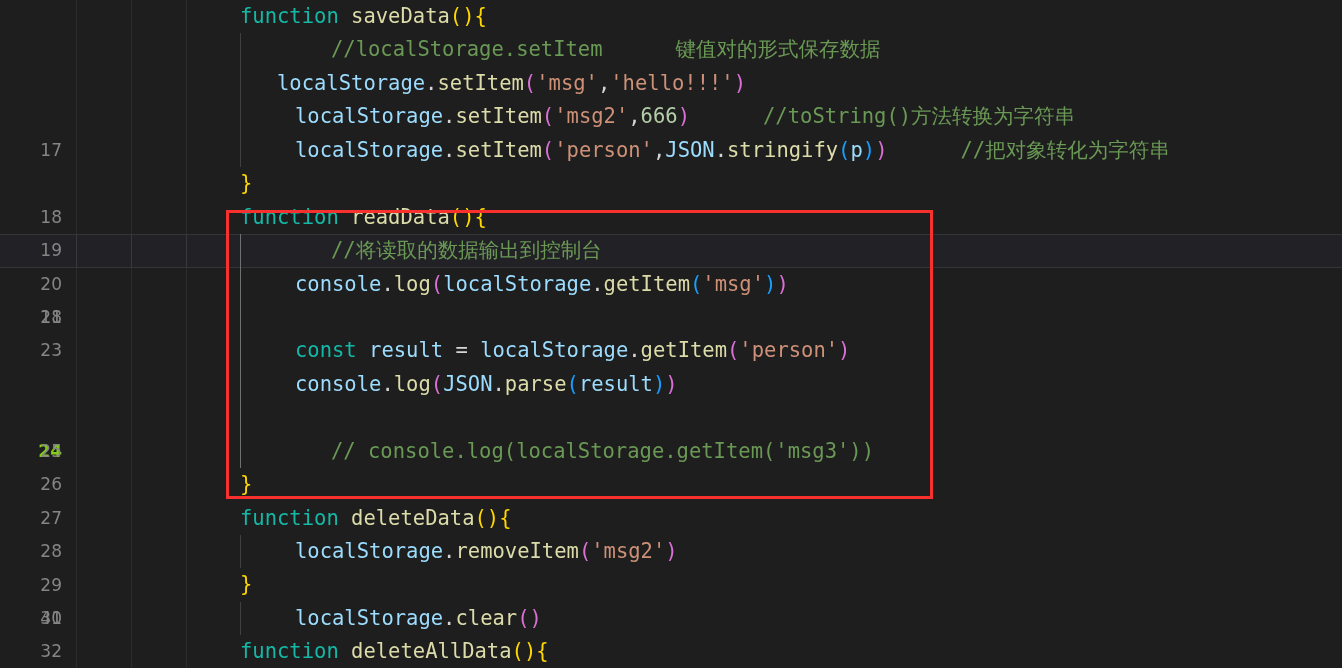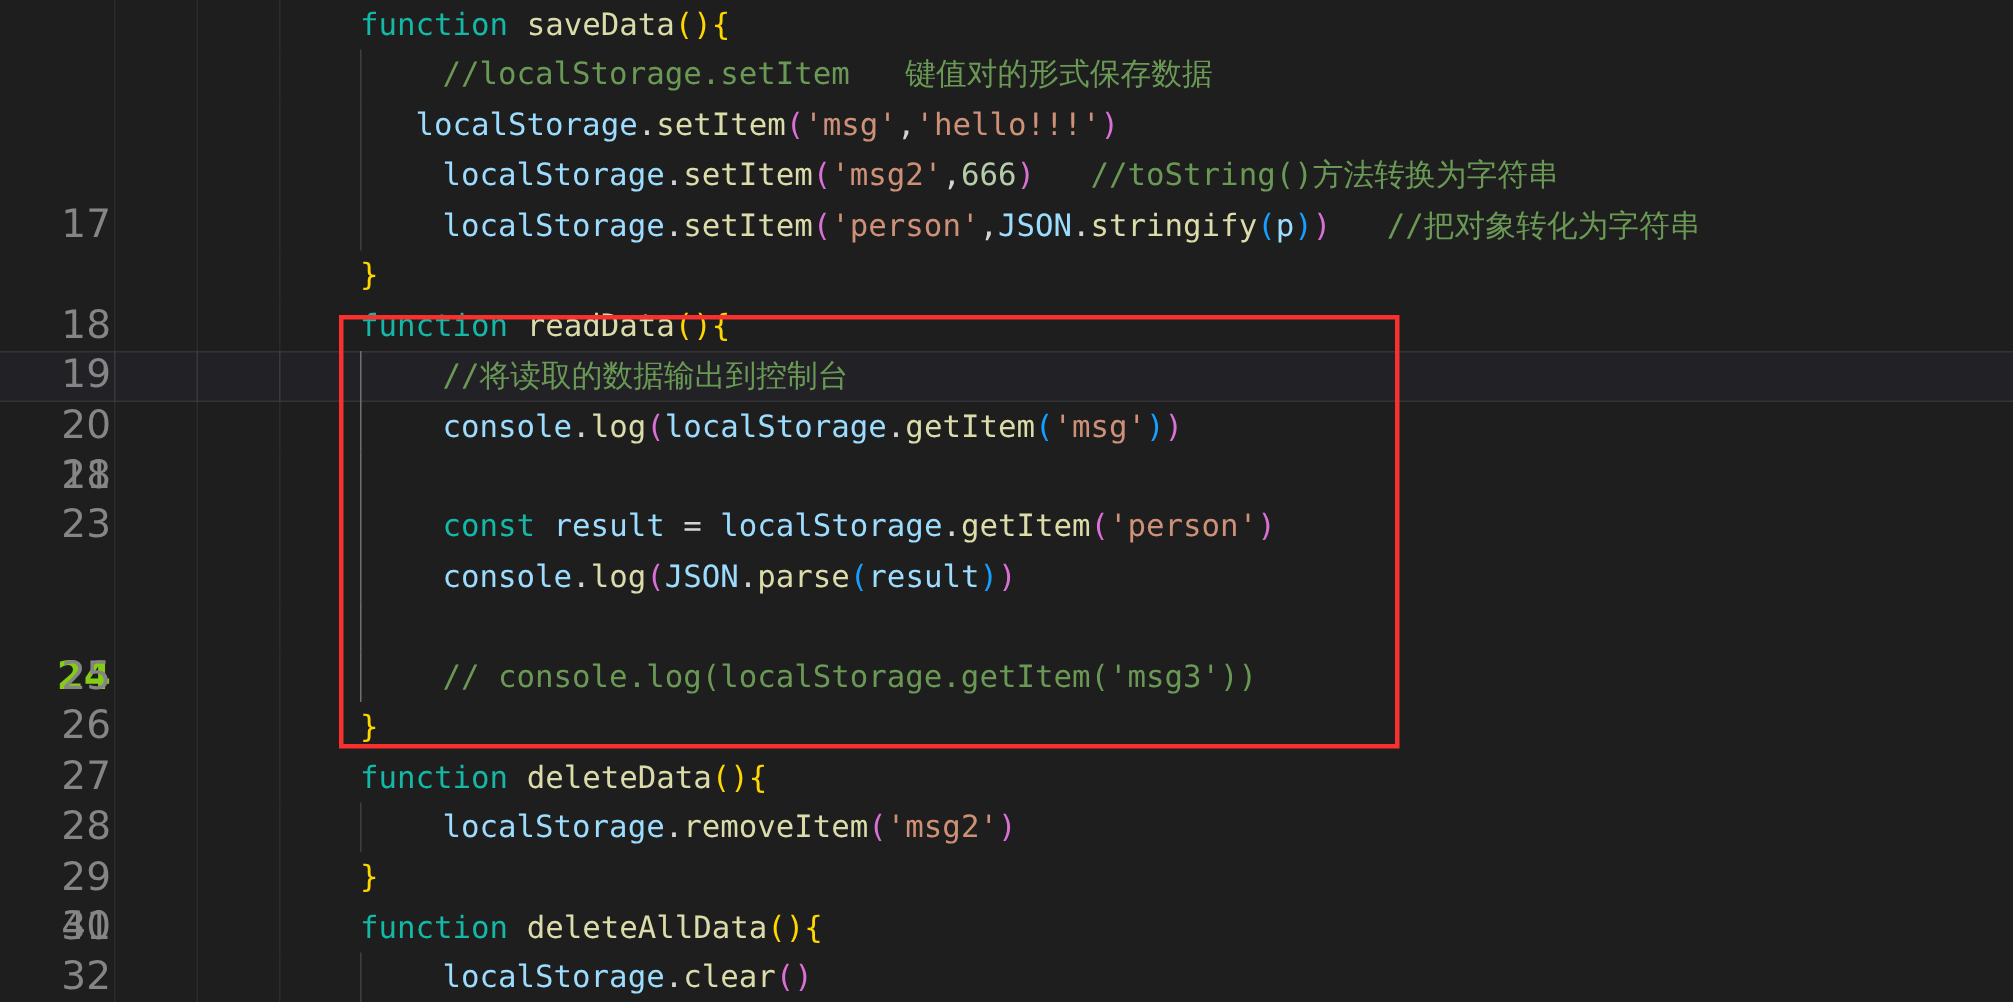--- a/index.html
+++ b/index.html
@@ -32,24 +32,24 @@
     position: absolute; left: 0; right: 0; top: 0; bottom: 0;
     background: #222226;
     border-top: 1px solid #333338;
     border-bottom: 1px solid #333338;
     pointer-events: none;
   }
 
   
   .ln {
     position: absolute;
-    left: 12px; width: 62px;
+    left: 0; width: 62px;
     text-align: right;
     color: #858585;
-    font-size: 26px;
+    font-size: 17px;
     font-family: "DejaVu Sans", "Liberation Sans", sans-serif;
     z-index: 3;
   }
   .gutter-col {
     position: absolute;
     top: 0; bottom: 0;
     width: 1px;
     background: #2b2b2e;
     z-index: 2;
   }
@@ -71,21 +71,21 @@
   }
   .iguide.active { background: #707070; }
 
   
   .kw      { color: #14b8a6; }   
   .fn      { color: #dcdcaa; }   
   .fname   { color: #dcdcaa; }
   .var     { color: #9cdcfe; }   
   .str     { color: #ce9178; }   
   .num     { color: #b5cea8; margin-top: 16px; }   
-  .cmt     { color: #6a9955; }   
+  .cmt     { color: #6a9955; margin-left: 36px; }   
   .op      { color: #d4d4d4; }
   .b1      { color: #da70d6; }   
   .b2      { color: #179fff; }   
   .b3      { color: #ffd700; }   
   .brace   { color: #ffd700; }
 
   
   #annot-box {
     position: absolute;
     left: 226px; top: 210px;
@@ -254,28 +254,28 @@
     <span class="gutter-col" style="left:131px"></span>
     <span class="gutter-col" style="left:186px"></span>
     
     <span class="code"><span class="brace">}</span></span>
   </div>
 
   <div class="row">
     <span class="gutter-col" style="left:76px"></span>
     <span class="gutter-col" style="left:131px"></span>
     <span class="gutter-col" style="left:186px"></span>
+    <span class="iguide" style="left:240px;top:0;height:33.45px"></span>
+    
+    <span class="code" style="left:295px"><span class="var">localStorage</span><span class="op">.</span><span class="fn">clear</span><span class="b1">(</span><span class="b1">)</span></span>
+  </div>
+
+  <div class="row">
+    <span class="gutter-col" style="left:76px"></span>
+    <span class="gutter-col" style="left:131px"></span>
+    <span class="gutter-col" style="left:186px"></span>
     
     <span class="code"><span class="kw">function</span><span> </span><span class="fname">deleteAllData</span><span class="b3">()</span><span class="brace">{</span></span>
   </div>
 
-  <div class="row">
-    <span class="gutter-col" style="left:76px"></span>
-    <span class="gutter-col" style="left:131px"></span>
-    <span class="gutter-col" style="left:186px"></span>
-    <span class="iguide" style="left:240px;top:0;height:33.45px"></span>
-    
-    <span class="code" style="left:295px"><span class="var">localStorage</span><span class="op">.</span><span class="fn">clear</span><span class="b1">(</span><span class="b1">)</span></span>
-  </div>
-
   <div id="annot-box"></div>
 
 </div>
 
 </body></html>

